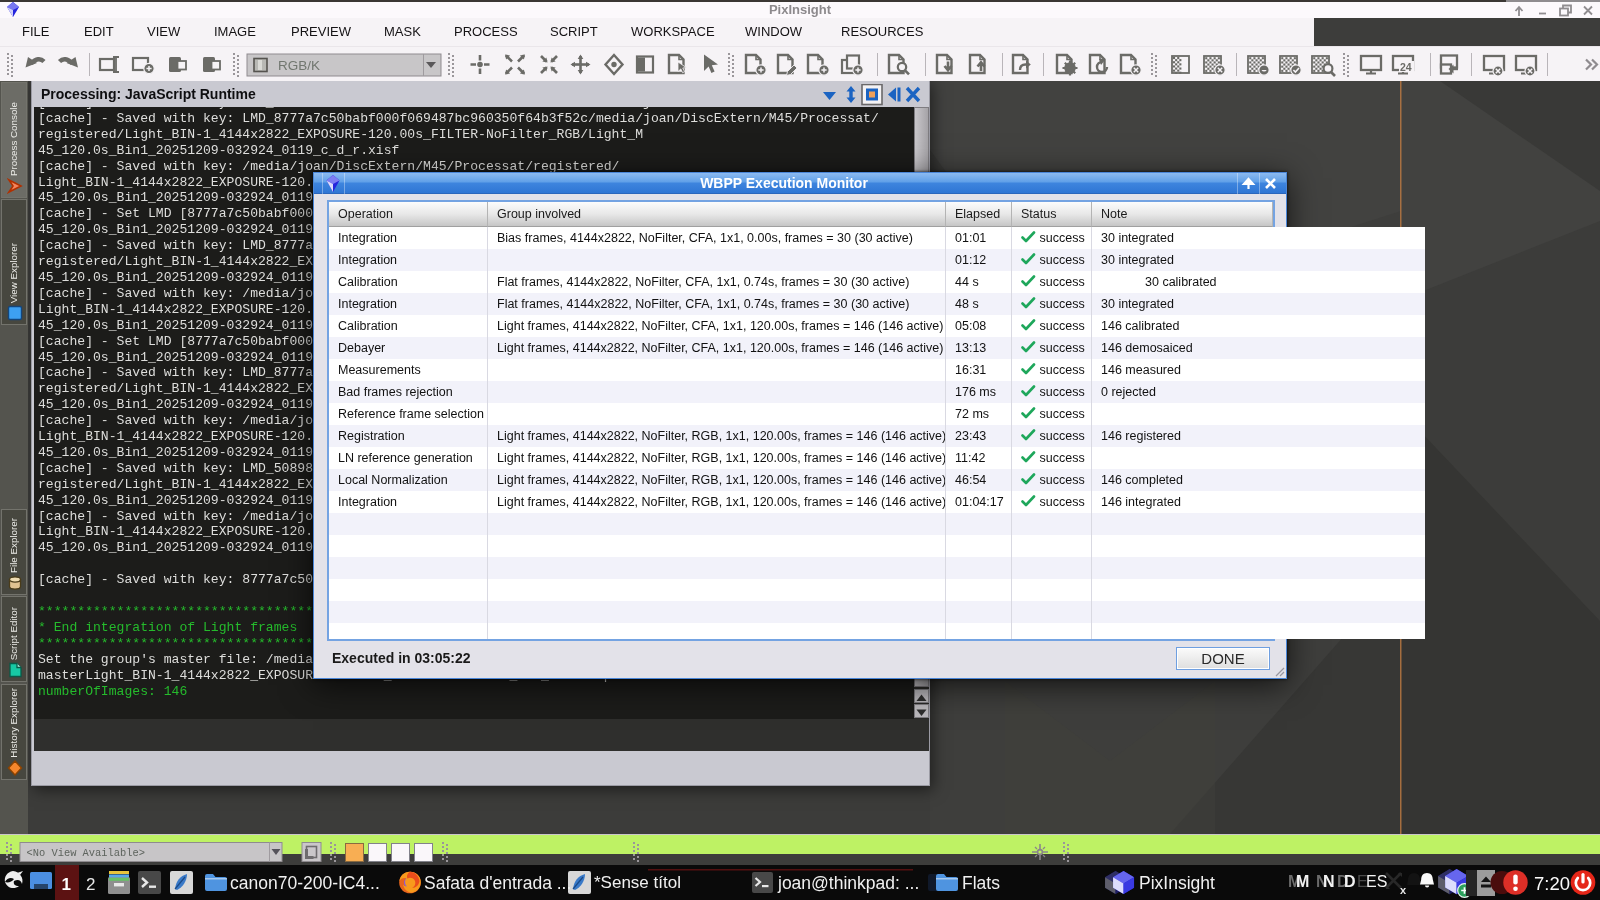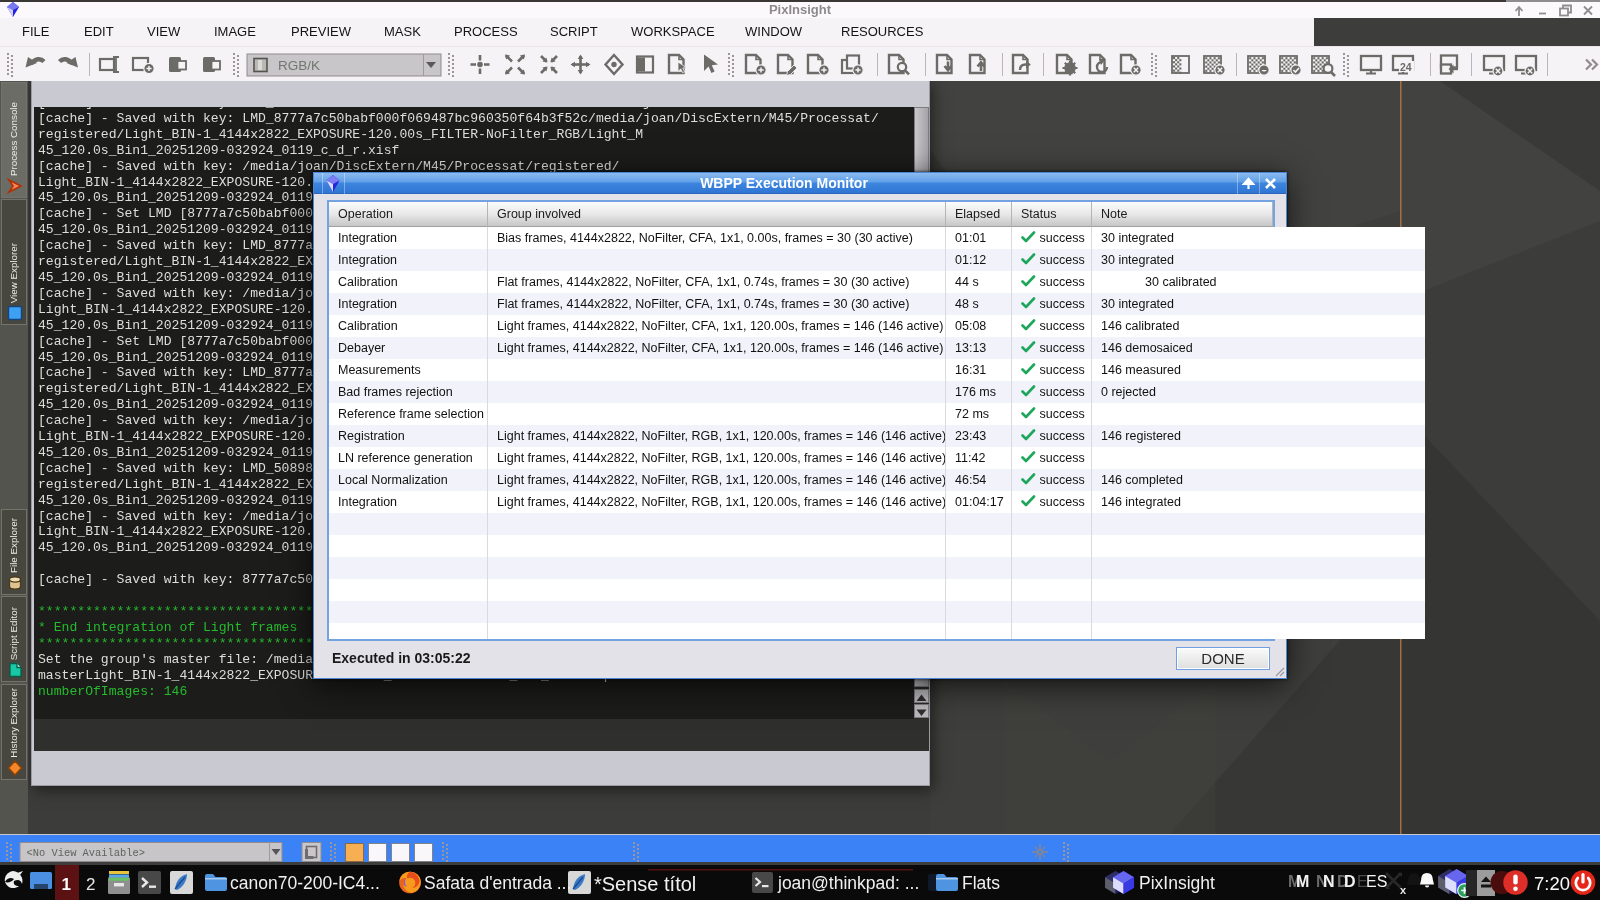--- a/index.html
+++ b/index.html
@@ -45,21 +45,21 @@
       font-size:12.5px; color:#1a1a1a; line-height:25px; padding-left:9px; }
   .row { position:absolute; left:0; width:1096px; background:#fff; }
   .row.alt { background:#f2f2fa; }
   .cell { position:absolute; top:0; height:22px; font-size:12.5px; color:#111; line-height:22px; padding-left:9px;
       white-space:nowrap; overflow:hidden; }
   #dlgfoot { left:0; top:468px; width:972px; height:37px; font-size:14px; }
   #execin { position:absolute; left:18px; top:9px; font-weight:bold; color:#1a1a1a; }
   #donebtn { position:absolute; right:16px; top:6px; width:94px; height:23px;
       background:linear-gradient(#fbfbfb,#dedede); border:1px solid #6f9fe0; box-shadow:inset 0 0 0 1px #fff;
       text-align:center; font-size:15px; color:#2a2a2a; line-height:21px; }
-  #statusbar { left:0; top:834px; width:1600px; height:28px; background:#3b82f6; border-top:1px solid #cac6ca; }
+  #statusbar { left:0; top:834px; width:1600px; height:20px; background:#bef264; border-top:1px solid #cac6ca; }
   #taskbar { left:0; top:865px; width:1600px; height:35px; background:#0a0a0a; color:#f2f2f2; }
   #taskbar .txt { position:absolute; top:8px; white-space:nowrap; font-size:17.5px; }
 </style>
 </head>
 <body>
 <div id="stage">
   <div class="abs" id="titlebar"></div>
     <div class="abs" style="left:1506px;top:0;width:94px;height:2px;background:#8f8c8f"></div>
   <div class="abs" id="titletext">PixInsight</div>
   <svg width="16" height="16" style="position:absolute;left:5px;top:2px">
@@ -424,20 +424,30 @@
         <rect width="1600" height="753" fill="#3c3c3a"></rect>
         <polygon points="880,0 1600,0 1600,140 1120,330" fill="#424240"></polygon>
         <polygon points="930,280 1401,130 1401,753 930,753" fill="#3e3e3c"></polygon>
         <polygon points="1401,753 1170,753 1401,490" fill="#373735"></polygon>
         <polygon points="1401,330 1600,540 1600,753 1401,753" fill="#353533"></polygon>
         <polygon points="1005,600 1110,680 1215,600 1215,753 1005,753" fill="#403f3b" opacity="0.55"></polygon>
         <polygon points="1440,0 1600,0 1600,110" fill="#393937"></polygon>
         <rect x="1400" y="0" width="1.5" height="753" fill="#c07c42" opacity="0.8"></rect>
       </svg>
     <div class="abs" id="conwin">
+      <div class="abs" id="contitle">Processing: JavaScript Runtime<svg width="104" height="22" style="position:absolute;right:6px;top:3px">
+            <path d="M6 8 l13 0 -6.5 8 z" fill="#1a63c2"></path>
+            <path d="M34 2 l4.5 5.5 h-2.8 v6 h2.8 l-4.5 5.5 -4.5-5.5 h2.8 v-6 h-2.8 z" fill="#1a63c2"></path>
+            <rect x="45" y="0.5" width="20" height="20" fill="#f4f2f4" stroke="#6a686a" stroke-width="1.6"></rect>
+            <rect x="49" y="4.5" width="12" height="12" fill="#1a63c2"></rect>
+            <rect x="52" y="7.5" width="6" height="6" fill="#f0a05a"></rect>
+            <path d="M79 3.5 l-8 7 8 7 z" fill="#1a63c2"></path>
+            <rect x="80.5" y="3.5" width="3" height="14" fill="#1a63c2"></rect>
+            <path d="M90 4 l12 13 M102 4 l-12 13" stroke="#1a63c2" stroke-width="3.4"></path>
+          </svg></div>
       <div class="abs" id="conbody">
           <pre>[cache] - Saved with key: LMD_8777a7c50babf000f069487bc960350f64b3f52c/media/joan/DiscExtern/M45/Processat/
 [cache] - Saved with key: LMD_8777a7c50babf000f069487bc960350f64b3f52c/media/joan/DiscExtern/M45/Processat/
 registered/Light_BIN-1_4144x2822_EXPOSURE-120.00s_FILTER-NoFilter_RGB/Light_M
 45_120.0s_Bin1_20251209-032924_0119_c_d_r.xisf
 [cache] - Saved with key: /media/joan/DiscExtern/M45/Processat/registered/
 Light_BIN-1_4144x2822_EXPOSURE-120.00s_FILTER-NoFilter_RGB/Light_M
 45_120.0s_Bin1_20251209-032924_0119_c_d_r.xisf
 [cache] - Set LMD [8777a7c50babf000f069487bc960350f64b3f52c]
 45_120.0s_Bin1_20251209-032924_0119_c_d_r.xisf
@@ -856,21 +866,21 @@
         <circle cx="1502" cy="17.5" r="11.5" fill="#4a0c0c"></circle>
         <circle cx="1515.5" cy="17.5" r="12.2" fill="#dd2f27"></circle>
         <rect x="1513.3" y="9.5" width="4.4" height="10" rx="2.1" fill="#fff"></rect>
         <circle cx="1515.5" cy="23.8" r="2.3" fill="#fff"></circle>
         <circle cx="1583" cy="17.5" r="12.3" fill="#e52618"></circle>
         <path d="M1583 9.5 v7.5" stroke="#fff" stroke-width="3.2" stroke-linecap="round"></path>
         <path d="M1577.8 13 a7.2 7.2 0 1 0 10.4 0" stroke="#fff" stroke-width="2.7" fill="none" stroke-linecap="round"></path>
       </svg>
       <div class="txt" style="left:230px;font-size:17.5px;color:#f0f0f0;">canon70-200-IC4...</div>
       <div class="txt" style="left:424px;font-size:17.5px;color:#f0f0f0;">Safata d'entrada ...</div>
-      <div class="txt" style="left:594px;font-size:20px;color:#f0f0f0;">*Sense títol</div>
+      <div class="txt" style="left:594px;font-size:17px;color:#f0f0f0;">*Sense títol</div>
       <div class="txt" style="left:778px;font-size:17.5px;color:#f0f0f0;">joan@thinkpad: ...</div>
       <div class="txt" style="left:962px;font-size:17.5px;color:#f0f0f0;">Flats</div>
       <div class="txt" style="left:1139px;font-size:17.5px;color:#f0f0f0;">PixInsight</div>
       <div class="txt" style="left:1288px;font-size:16px;color:#6a6a6a;font-weight:bold;">M</div>
       <div class="txt" style="left:1296px;font-size:16px;color:#f2f2f2;font-weight:bold;">M</div>
       <div class="txt" style="left:1316px;font-size:16px;color:#6a6a6a;font-weight:bold;">N</div>
       <div class="txt" style="left:1323px;font-size:16px;color:#f2f2f2;font-weight:bold;">N</div>
       <div class="txt" style="left:1337px;font-size:16px;color:#6a6a6a;font-weight:bold;">D</div>
       <div class="txt" style="left:1344px;font-size:16px;color:#f2f2f2;font-weight:bold;">D</div>
       <div class="txt" style="left:1357px;font-size:16px;color:#4a4a4a;">E</div>

